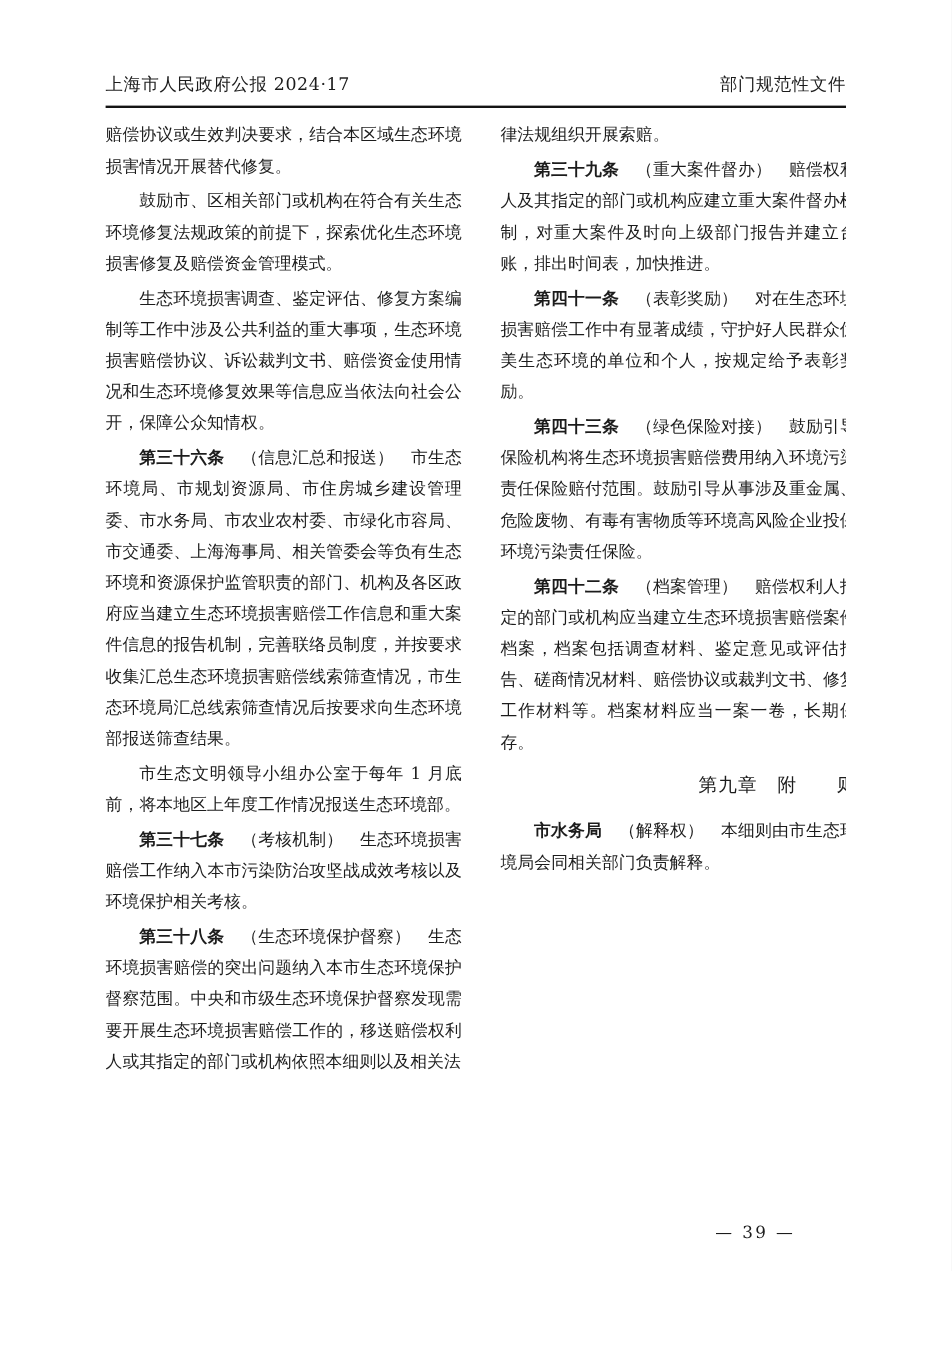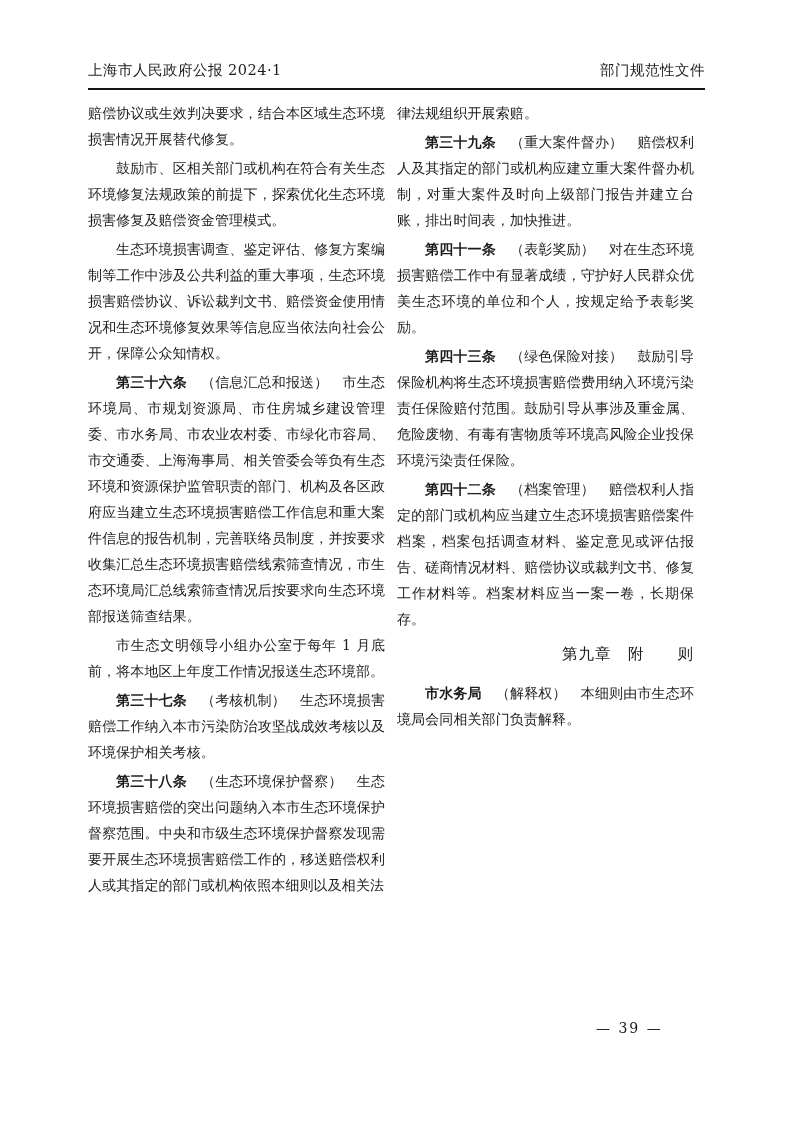--- a/index.html
+++ b/index.html
@@ -37,21 +37,21 @@
     height: 0;
     border-top: 2px solid #141414;
   }
   .columns {
     position: absolute;
     left: 88px;
     top: 100px;
     width: 617px;
     height: 918px;
     display: flex;
-    gap: 12px;
+    gap: 32px;
     overflow: hidden;
   }
   .column {
     width: 297px;
     flex: 0 0 297px;
     font-size: 14px;
     line-height: 26px;
     text-align: justify;
     text-justify: inter-ideograph;
     letter-spacing: 0.1px;
@@ -80,21 +80,21 @@
     letter-spacing: 2px;
     white-space: nowrap;
   }
 </style>
 </head>
 <body>
 
 <div class="page">
 
   <header class="page-header">
-    <span>上海市人民政府公报 2024·1</span>
+    <span>上海市人民政府公报 2024·17</span>
     <span>部门规范性文件</span>
   </header>
 
   <div class="header-rule"></div>
 
   <main class="columns">
     <section class="column" id="col-left">
         <p class="continuation">赔偿协议或生效判决要求，结合本区域生态环境损害情况开展替代修复。</p>
         <p class="indent">鼓励市、区相关部门或机构在符合有关生态环境修复法规政策的前提下，探索优化生态环境损害修复及赔偿资金管理模式。</p>
         <p class="indent">生态环境损害调查、鉴定评估、修复方案编制等工作中涉及公共利益的重大事项，生态环境损害赔偿协议、诉讼裁判文书、赔偿资金使用情况和生态环境修复效果等信息应当依法向社会公开，保障公众知情权。</p>

